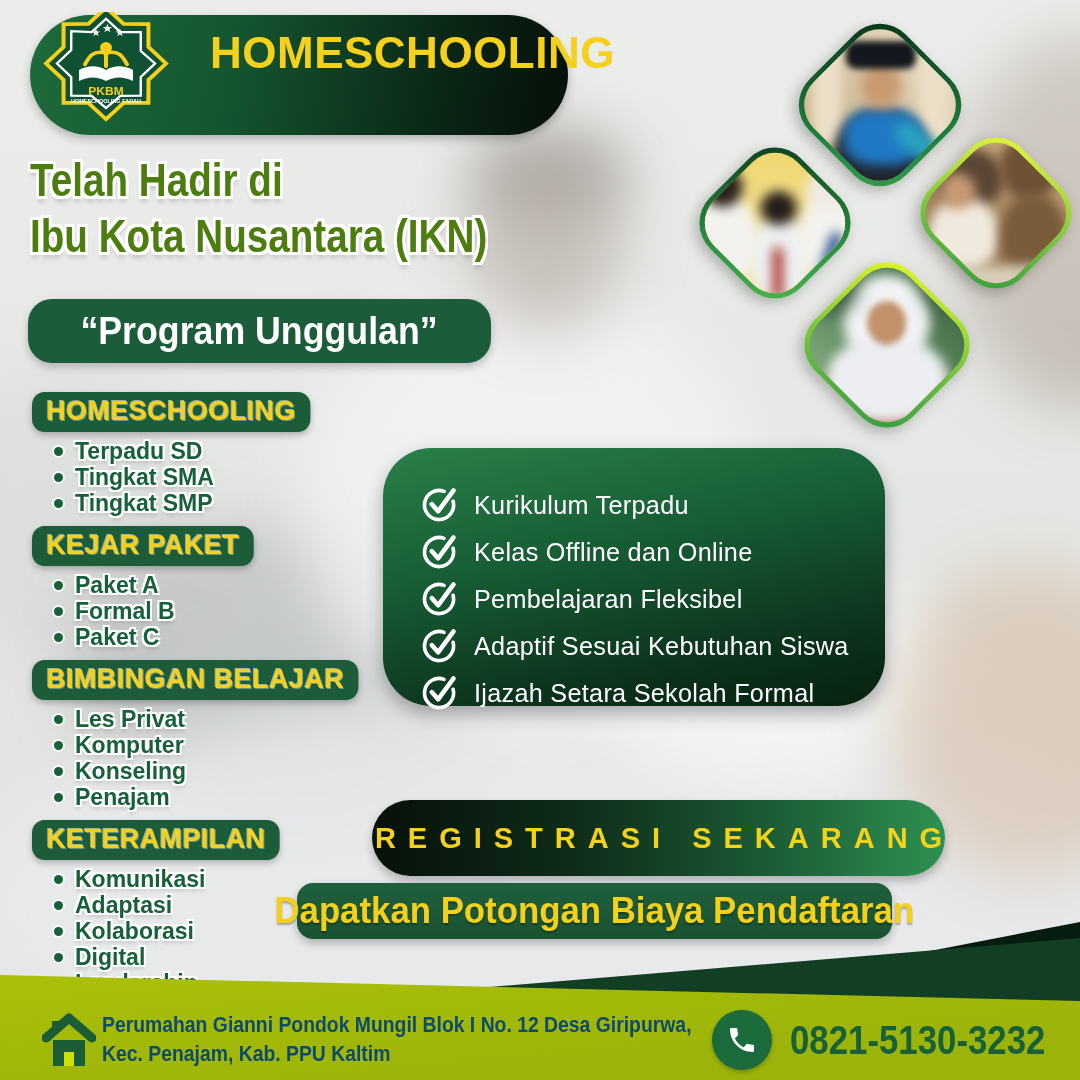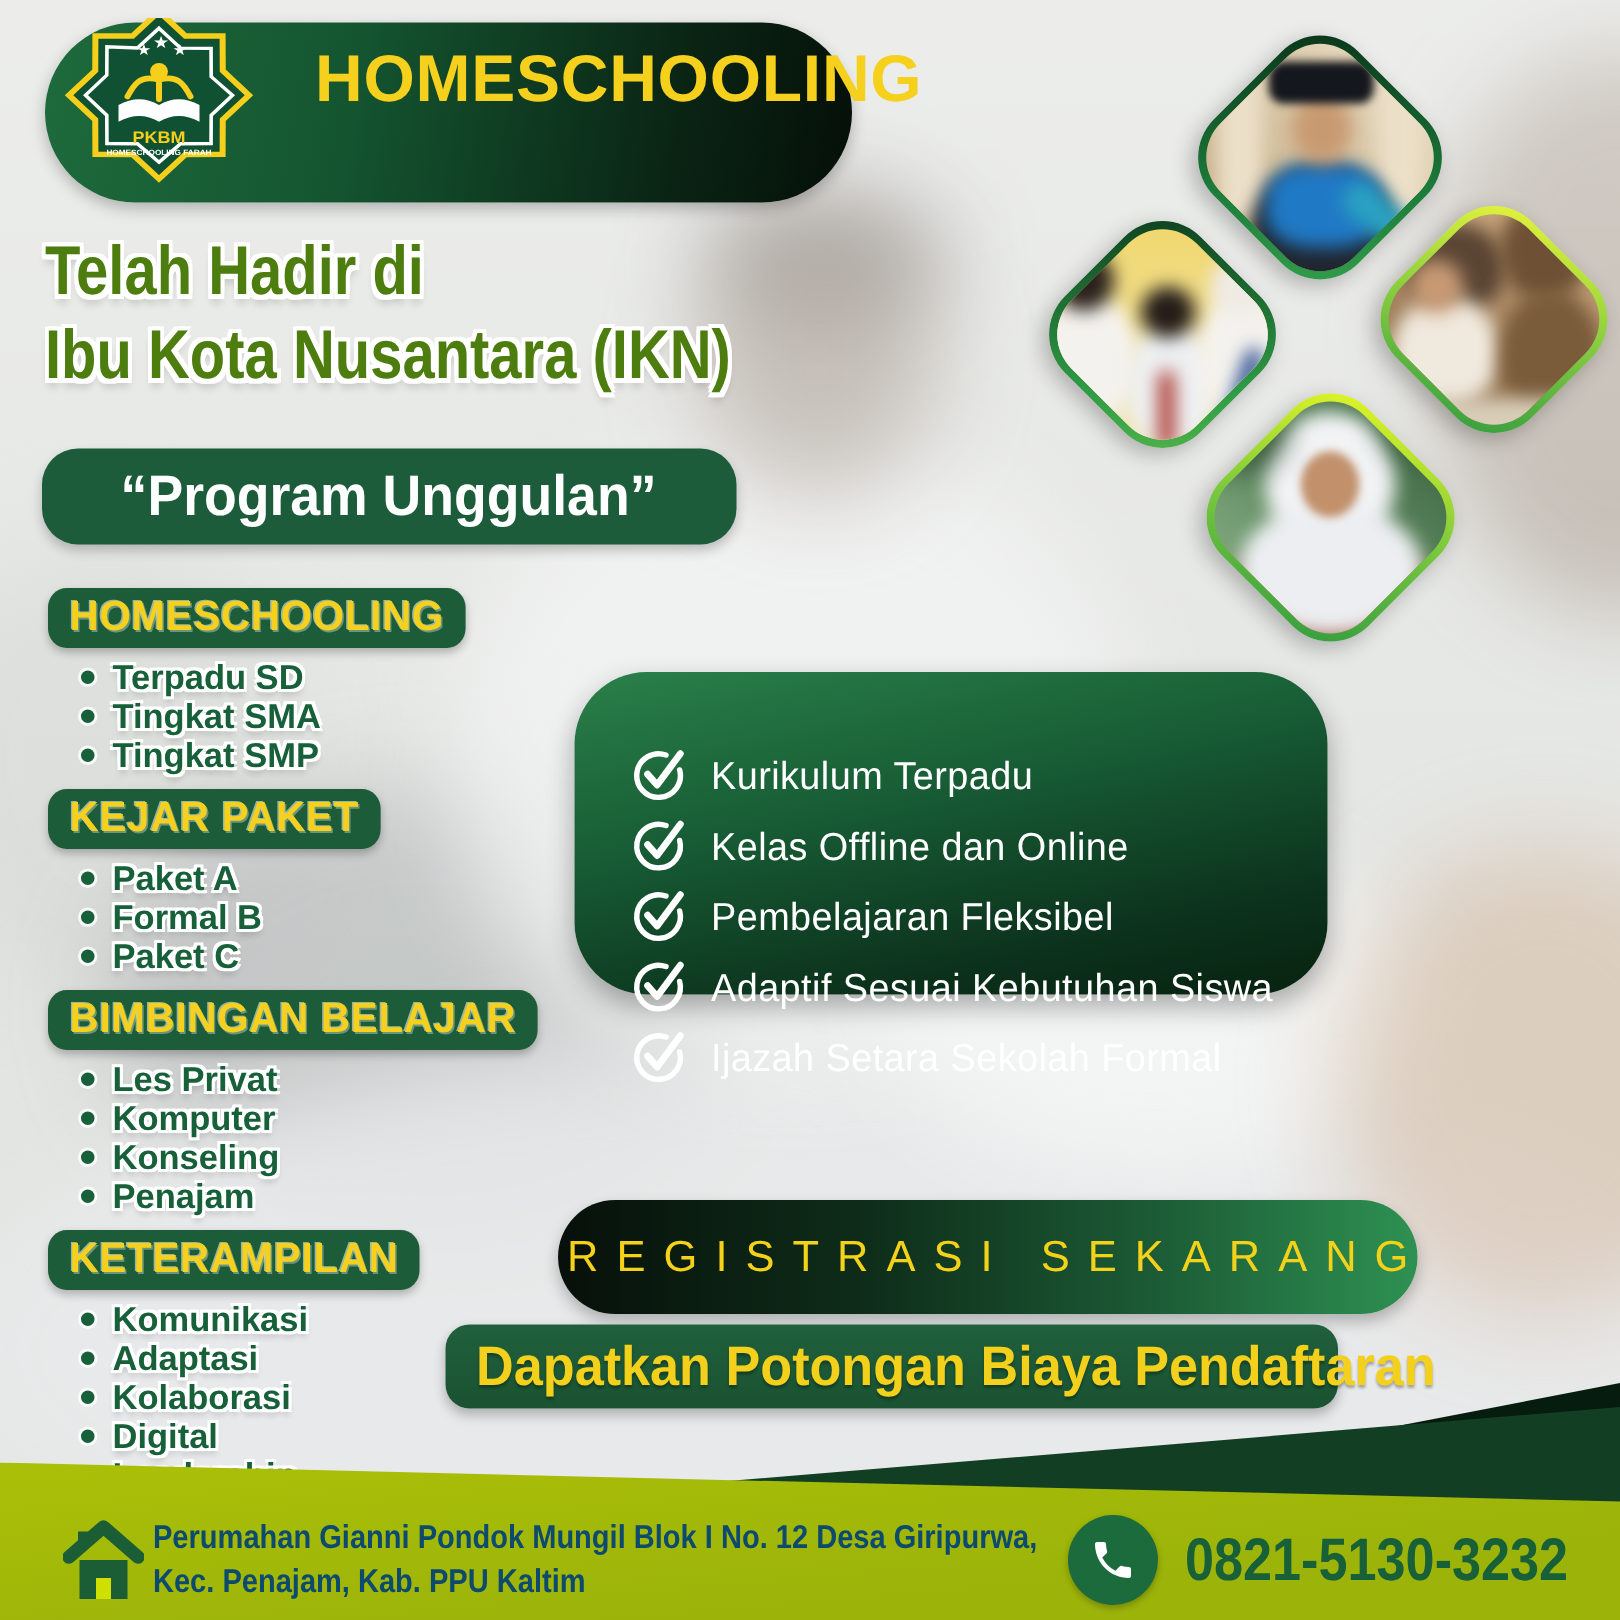--- a/index.html
+++ b/index.html
@@ -47,34 +47,34 @@
     text-shadow:-1px -1px 0 rgba(255,255,255,.55),1px 1px 0 rgba(255,255,255,.35);
     box-shadow:0 3px 6px rgba(0,0,0,.25);transform:scaleX(.96);transform-origin:left center;white-space:nowrap;}
   .sec-list{list-style:none;margin:6px 0 10px;padding:0 0 0 22px;}
   .sec-list li{display:flex;align-items:center;gap:12px;line-height:26px;
     color:#17603a;font-weight:bold;font-size:23px;
     text-shadow:-2px -2px 0 #fff,2px -2px 0 #fff,-2px 2px 0 #fff,2px 2px 0 #fff,0 2px 0 #fff,0 -2px 0 #fff,0 4px 4px rgba(0,0,0,.2);}
   .dot{width:9px;height:9px;border-radius:50%;background:#17603a;flex:0 0 auto;
     box-shadow:0 0 0 2px rgba(255,255,255,.8);}
 
   
-  .features{position:absolute;left:383px;top:448px;width:502px;height:215px;border-radius:48px;
+  .features{position:absolute;left:383px;top:448px;width:502px;height:258px;border-radius:48px;
     background:linear-gradient(168deg,#2a8049 0%,#175c35 40%,#0c321c 78%,#07220f 100%);
-    box-shadow:0 8px 18px rgba(0,0,0,.3);padding:50px 0 0 36px;box-sizing:border-box;}
+    box-shadow:0 8px 18px rgba(0,0,0,.3);padding:38px 0 0 36px;box-sizing:border-box;}
   .feat-row{display:flex;align-items:center;gap:15px;margin-bottom:9px;height:38px;}
   .feat-row svg{flex:0 0 auto;}
   .feat-row span{color:#fff;font-size:26px;letter-spacing:.3px;white-space:nowrap;transform:scaleX(.97);transform-origin:left center;}
 
   
   .register{position:absolute;left:372px;top:800px;width:573px;height:76px;border-radius:38px;
     background:linear-gradient(90deg,#07100a 0%,#0e2c19 35%,#1c5c36 70%,#2e9152 100%);
     display:flex;align-items:center;justify-content:center;box-shadow:0 5px 10px rgba(0,0,0,.25);cursor:pointer;}
-  .register span{color:#f5d21a;font-weight:normal;font-size:29px;letter-spacing:12px;white-space:nowrap;padding-left:12px;}
+  .register span{color:#f5d21a;font-weight:bold;font-size:29px;letter-spacing:12px;white-space:nowrap;padding-left:12px;}
   .discount{position:absolute;left:297px;top:883px;width:595px;height:56px;border-radius:16px;
-    background:linear-gradient(180deg,#20603c,#1a5232);display:flex;align-items:center;justify-content:flex-start;
+    background:linear-gradient(180deg,#20603c,#1a5232);display:flex;align-items:center;justify-content:center;
     box-shadow:0 4px 8px rgba(0,0,0,.25);}
   .discount span{color:#f2d01b;font-weight:bold;font-size:37px;white-space:nowrap;transform:scaleX(.94);
     text-shadow:0 2px 2px rgba(0,0,0,.3);}
 
   
   .wedge-corner{position:absolute;inset:0;background:#061c0e;
     clip-path:polygon(790px 978px,1080px 922px,1080px 1010px,790px 1010px);}
   .wedge-green{position:absolute;inset:0;background:#123f24;
     clip-path:polygon(430px 992px,1080px 938px,1080px 1030px,430px 1030px);}
   .footer-band{position:absolute;inset:0;

